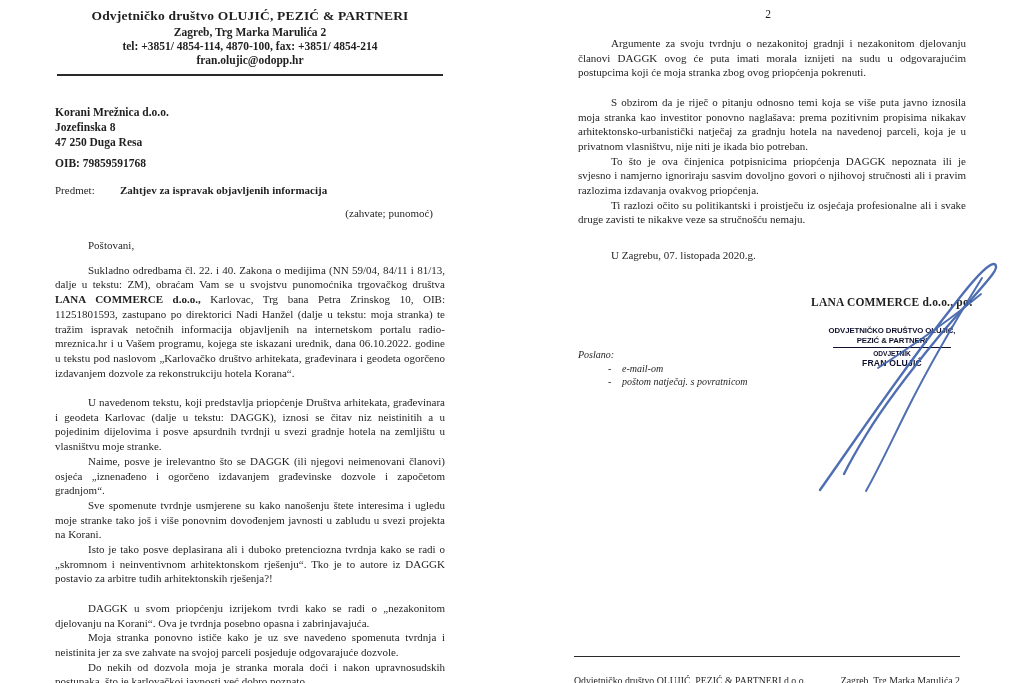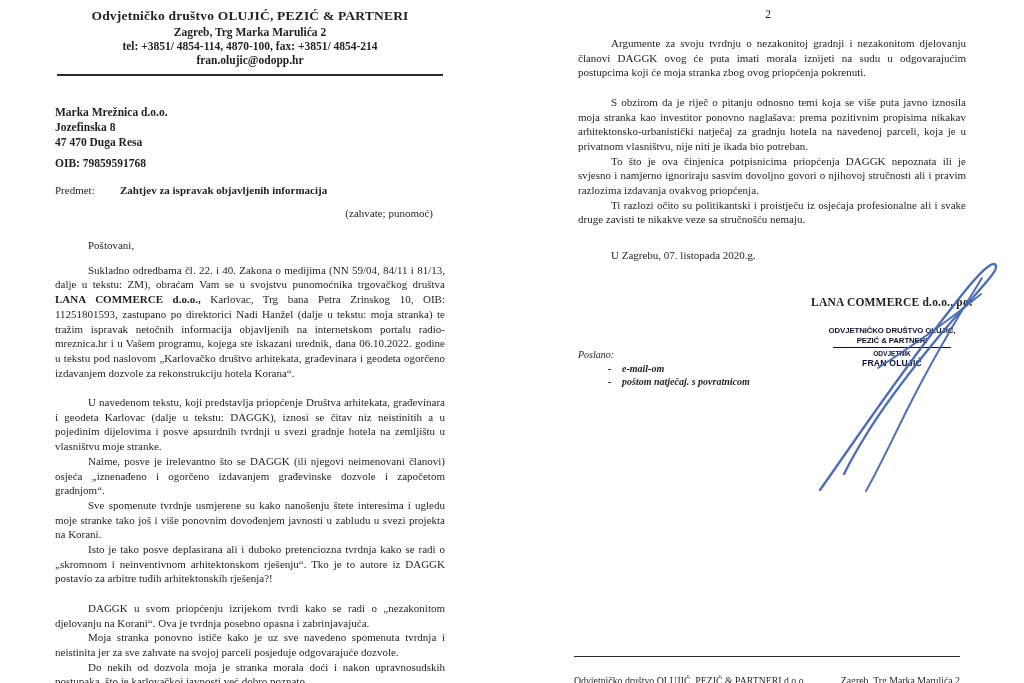--- a/index.html
+++ b/index.html
@@ -39,21 +39,21 @@
   .stamp{margin-top:18px;font-family:"Liberation Sans","DejaVu Sans",sans-serif;
          color:#10102e;font-weight:bold;}
   .stamp .s1,.stamp .s2{font-size:7.8px;letter-spacing:-.1px;line-height:9.5px;}
   .stamp .sep{width:118px;margin:2px auto 2px auto;border-top:1.5px solid #10102e;}
   .stamp .role{font-size:6.6px;line-height:8px;}
   .stamp .nm{font-size:8.6px;line-height:11px;letter-spacing:.2px;}
 
   .sig-svg{position:absolute;top:250px;left:270px;width:230px;height:250px;pointer-events:none;}
 
   .sent{position:absolute;top:348px;left:66px;font-size:10px;font-style:italic;line-height:13.5px;}
-  .sent .itm{padding-left:30px;font-weight:bold;}
+  .sent .itm{padding-left:30px;}
   .sent .itm .dash{display:inline-block;width:14px;}
 
   .footer2{position:absolute;top:656px;left:62px;width:386px;border-top:1.5px solid #2a2a2a;
            padding-top:18px;display:flex;justify-content:space-between;font-size:9.8px;}
 </style>
 </head>
 <body>
 
 <div class="sheet">
 
@@ -61,23 +61,23 @@
 
     <div class="lh-header">
       <div class="l1">Odvjetničko društvo OLUJIĆ, PEZIĆ &amp; PARTNERI</div>
       <div class="l2">Zagreb, Trg Marka Marulića 2</div>
       <div class="l3">tel: +3851/ 4854-114, 4870-100, fax: +3851/ 4854-214</div>
       <div class="l4">fran.olujic@odopp.hr</div>
     </div>
     <div class="lh-rule"></div>
 
     <div class="recipient">
-      <div>Marka Mrežnica d.o.o.</div>
+      <div>Korani Mrežnica d.o.o.</div>
       <div>Jozefinska 8</div>
-      <div>47 470 Duga Resa</div>
+      <div>47 250 Duga Resa</div>
     </div>
 
     <div class="oib">OIB: 79859591768</div>
 
     <div class="subject-row">
       <span class="lbl">Predmet:</span>
       <span class="subj">Zahtjev za ispravak objavljenih informacija</span>
     </div>
 
     <div class="attach-note">(zahvate; punomoć)</div>

